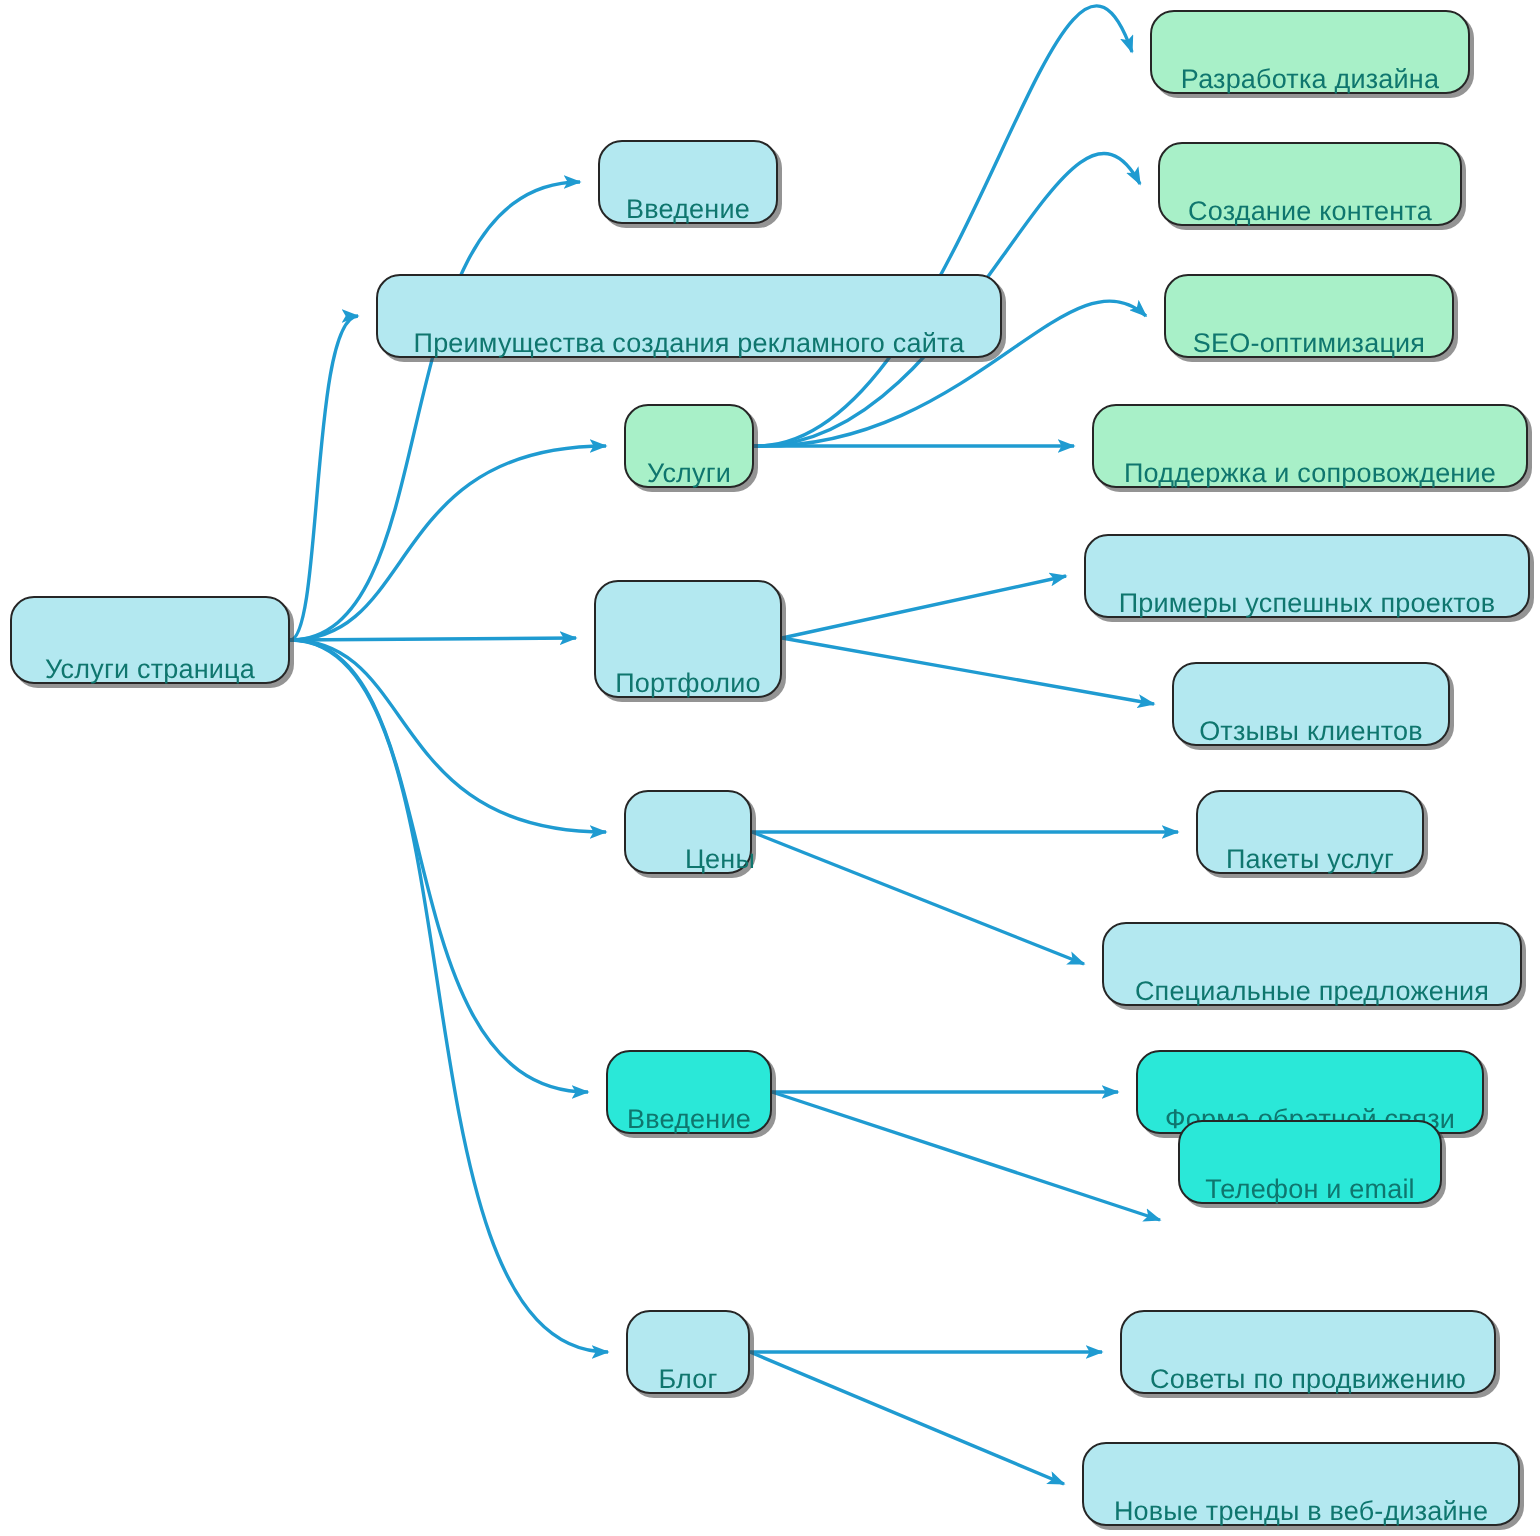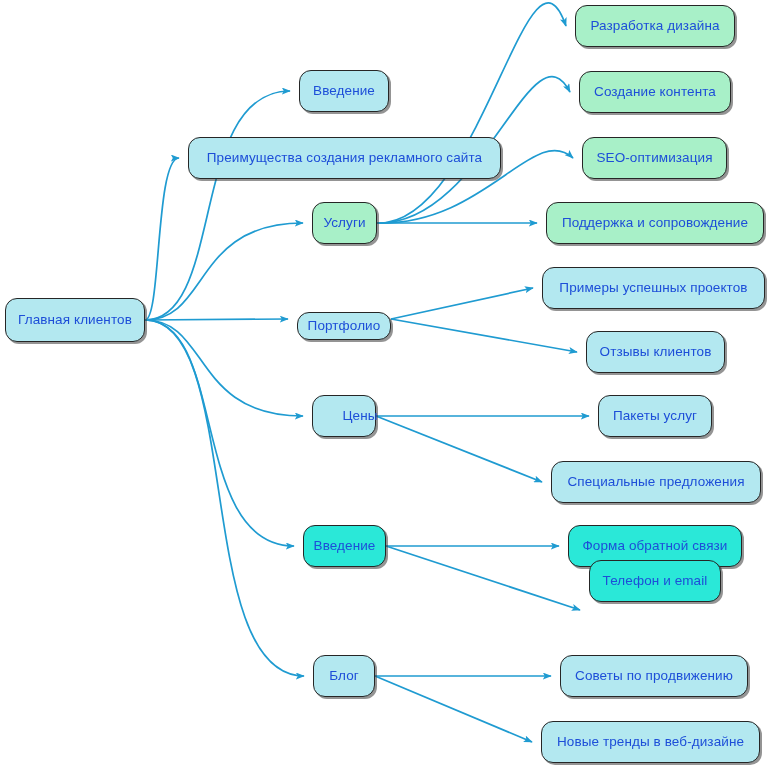--- a/index.html
+++ b/index.html
@@ -24,25 +24,25 @@
     left: 0;
     top: 0;
     width: 770px;
     height: 768px;
     pointer-events: none;
   }
   .node {
     position: absolute;
     box-sizing: border-box;
     display: flex;
-    align-items: center;
+    align-items: flex-end;
     justify-content: center;
     border: 1.4px solid #262626;
     border-radius: 12px;
-    color: #1d4ed8;
+    color: #0f766e;
     font-size: 13.5px;
     line-height: 1;
     white-space: nowrap;
     letter-spacing: 0.1px;
     box-shadow: 2px 2px 0 rgba(60,60,60,0.55);
     z-index: 5;
   }
   .node.fill-cyan  { background: #b3e8f0; }
   .node.fill-green { background: #a8f0c8; }
   .node.fill-turq  { background: #2ae8d8; }
@@ -76,21 +76,21 @@
         <path d="M376,416 L542,482" marker-end="url(#arrowhead)"></path>
         <path d="M386,546 L559,546" marker-end="url(#arrowhead)"></path>
         <path d="M386,546 L580,610" marker-end="url(#arrowhead)"></path>
         <path d="M375,676 L551,676" marker-end="url(#arrowhead)"></path>
         <path d="M375,676 L532,742" marker-end="url(#arrowhead)"></path>
       </g>
   </svg>
 
   <div id="node-layer">
       <div class="node fill-cyan" style="left: 5px; top: 298px; width: 140px; height: 44px;">
-        <span>Главная клиентов</span>
+        <span>Услуги страница</span>
       </div>
       <div class="node fill-cyan" style="left: 299px; top: 70px; width: 90px; height: 42px;">
         <span>Введение</span>
       </div>
       <div class="node fill-cyan" style="left: 188px; top: 137px; width: 313px; height: 42px;">
         <span>Преимущества создания рекламного сайта</span>
       </div>
       <div class="node fill-green" style="left: 312px; top: 202px; width: 65px; height: 42px;">
         <span>Услуги</span>
       </div>
@@ -99,21 +99,21 @@
       </div>
       <div class="node fill-green" style="left: 579px; top: 71px; width: 152px; height: 42px;">
         <span>Создание контента</span>
       </div>
       <div class="node fill-green" style="left: 582px; top: 137px; width: 145px; height: 42px;">
         <span>SEO-оптимизация</span>
       </div>
       <div class="node fill-green" style="left: 546px; top: 202px; width: 218px; height: 42px;">
         <span>Поддержка и сопровождение</span>
       </div>
-      <div class="node fill-cyan" style="left: 297px; top: 312px; width: 94px; height: 28px;">
+      <div class="node fill-cyan" style="left: 297px; top: 290px; width: 94px; height: 59px;">
         <span>Портфолио</span>
       </div>
       <div class="node fill-cyan" style="left: 542px; top: 267px; width: 223px; height: 42px;">
         <span>Примеры успешных проектов</span>
       </div>
       <div class="node fill-cyan" style="left: 586px; top: 331px; width: 139px; height: 42px;">
         <span>Отзывы клиентов</span>
       </div>
       <div class="node fill-cyan" style="left: 312px; top: 395px; width: 64px; height: 42px; padding-left: 32px;">
         <span>Цены</span>

